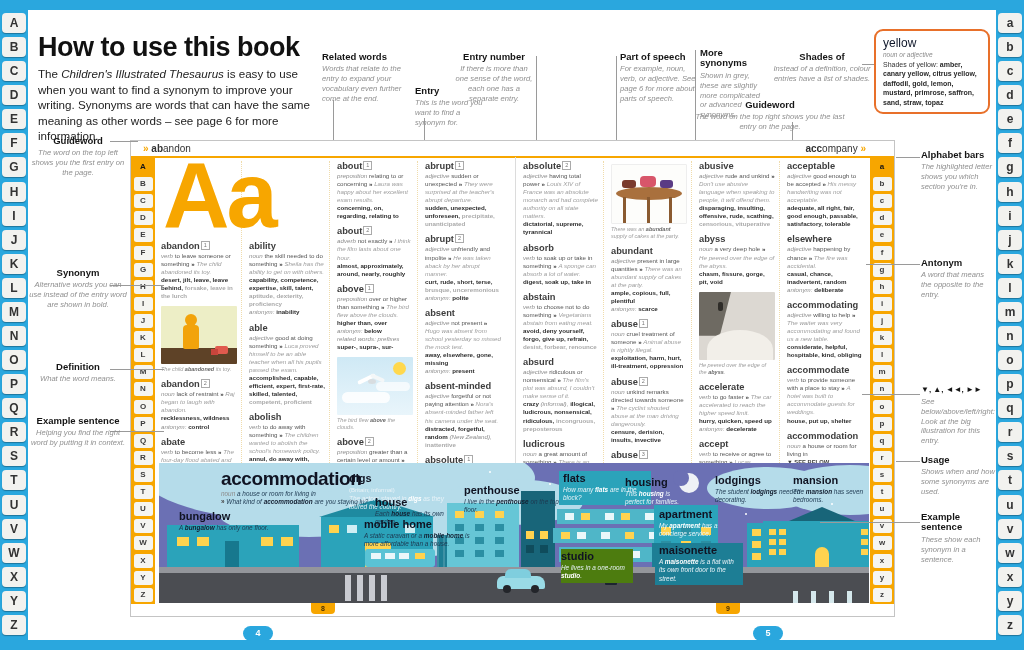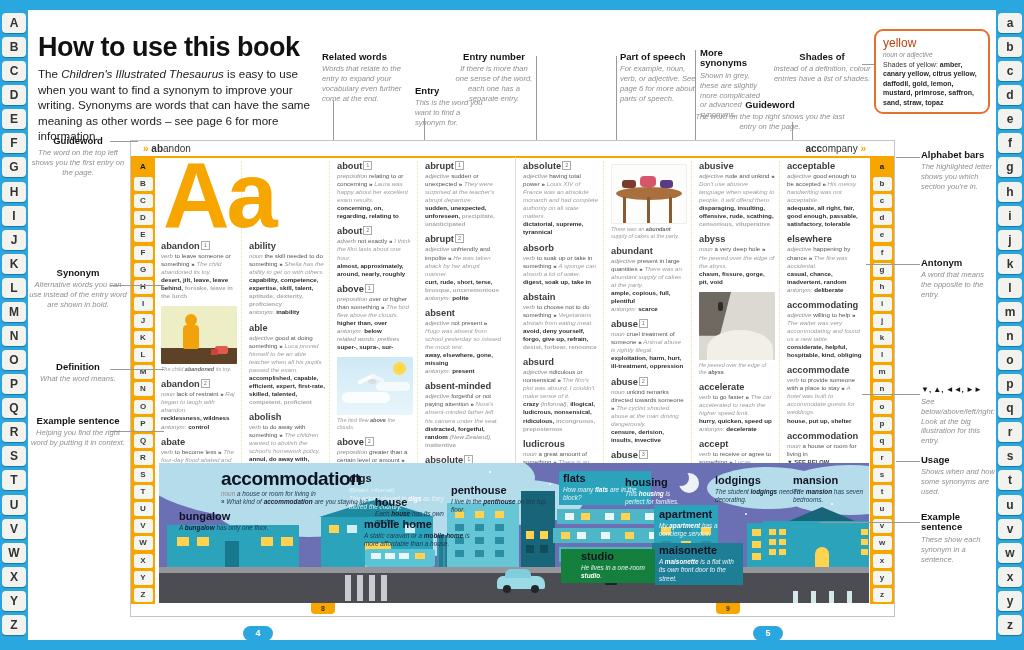--- a/index.html
+++ b/index.html
@@ -39,21 +39,21 @@
   #ann-alpha{left:921px;top:150px;width:74px}
   #ann-antonym{left:921px;top:258px;width:74px}
   #ann-symbols{left:921px;top:386px;width:74px}
   #ann-symbols .ann-label{font-size:8px}
   #ann-usage{left:921px;top:455px;width:74px}
   #ann-example-right{left:921px;top:512px;width:74px}
   .ln{position:absolute;background:#9a9a9a;z-index:6}
   
   #ybox{position:absolute;left:874px;top:29px;width:116px;background:#fff;border:2px solid #e8702a;
         border-radius:9px;padding:5px 7px;box-sizing:border-box;z-index:7}
-  .yb-word{font-size:12px;color:#c2410c}
+  .yb-word{font-size:12px;color:#0f172a}
   .yb-pos{font-size:6.5px;font-style:italic;color:#8a8a8a;margin:1px 0 2px}
   .yb-shades{font-size:7px;color:#333;line-height:1.35}
   .yb-shades .b{font-weight:bold;color:#2a2a2a}
   
   #spread{position:absolute;left:130px;top:140px;width:765px;height:477px;background:#fff;
           border:1px solid #c4c4c4;box-sizing:border-box;z-index:2}
   #gw-left{position:absolute;left:12px;top:2px;font-size:10px;color:#333;z-index:3}
   #gw-right{position:absolute;right:28px;top:2px;font-size:10px;color:#333;z-index:3}
   .gw-ar{color:#f7a600;font-weight:bold}
   .gw-b{font-weight:bold}
@@ -168,24 +168,24 @@
   .il-d,.il-d2{font-style:italic;color:#1d3850}
   .il-db{font-style:italic;font-weight:bold;color:#131f31}
   .il-nt{color:#1d3850;font-size:6px}
   .il-light .il-d,.il-light .il-d2,.il-light .il-nt{color:#e9f3f8}
   .il-light .il-db{color:#ffffff}
   #il-accommodation{left:62px;top:6px;width:300px}
   #il-digs{left:190px;top:10px;width:112px}
   #il-bungalow{left:20px;top:48px;width:100px}
   #il-house{left:216px;top:34px;width:92px}
   #il-mobilehome{left:205px;top:56px;width:118px}
-  #il-penthouse{left:292px;top:22px;width:102px}
+  #il-penthouse{left:305px;top:22px;width:102px}
   #il-flats{left:400px;top:8px;width:84px;background:#2ba3ba;padding:2px 4px}
   #il-housing{left:466px;top:14px;width:62px}
-  #il-studio{left:402px;top:86px;width:72px;background:#15803d;padding:2px 20px}
+  #il-studio{left:402px;top:86px;width:72px;background:#4d7c0f;padding:2px 0}
   #il-apartment{left:500px;top:46px;width:78px}
   #il-maisonette{left:496px;top:80px;width:80px;background:#1d7e95;padding:2px 4px}
   #il-lodgings{left:556px;top:12px;width:88px}
   #il-mansion{left:634px;top:12px;width:84px}
   
   .sbadge{position:absolute;width:24px;height:11px;background:#f7a600;border-radius:0 0 4px 4px;color:#4a3000;
           font-size:7px;font-weight:bold;text-align:center;line-height:11px;z-index:4}
   #sb8{left:180px;top:462px} #sb9{left:585px;top:462px}
   .fbadge{position:absolute;width:30px;height:15px;background:#2aa7de;border-radius:8px;color:#fff;
           font-size:9px;font-weight:bold;text-align:center;line-height:15px;z-index:6}

